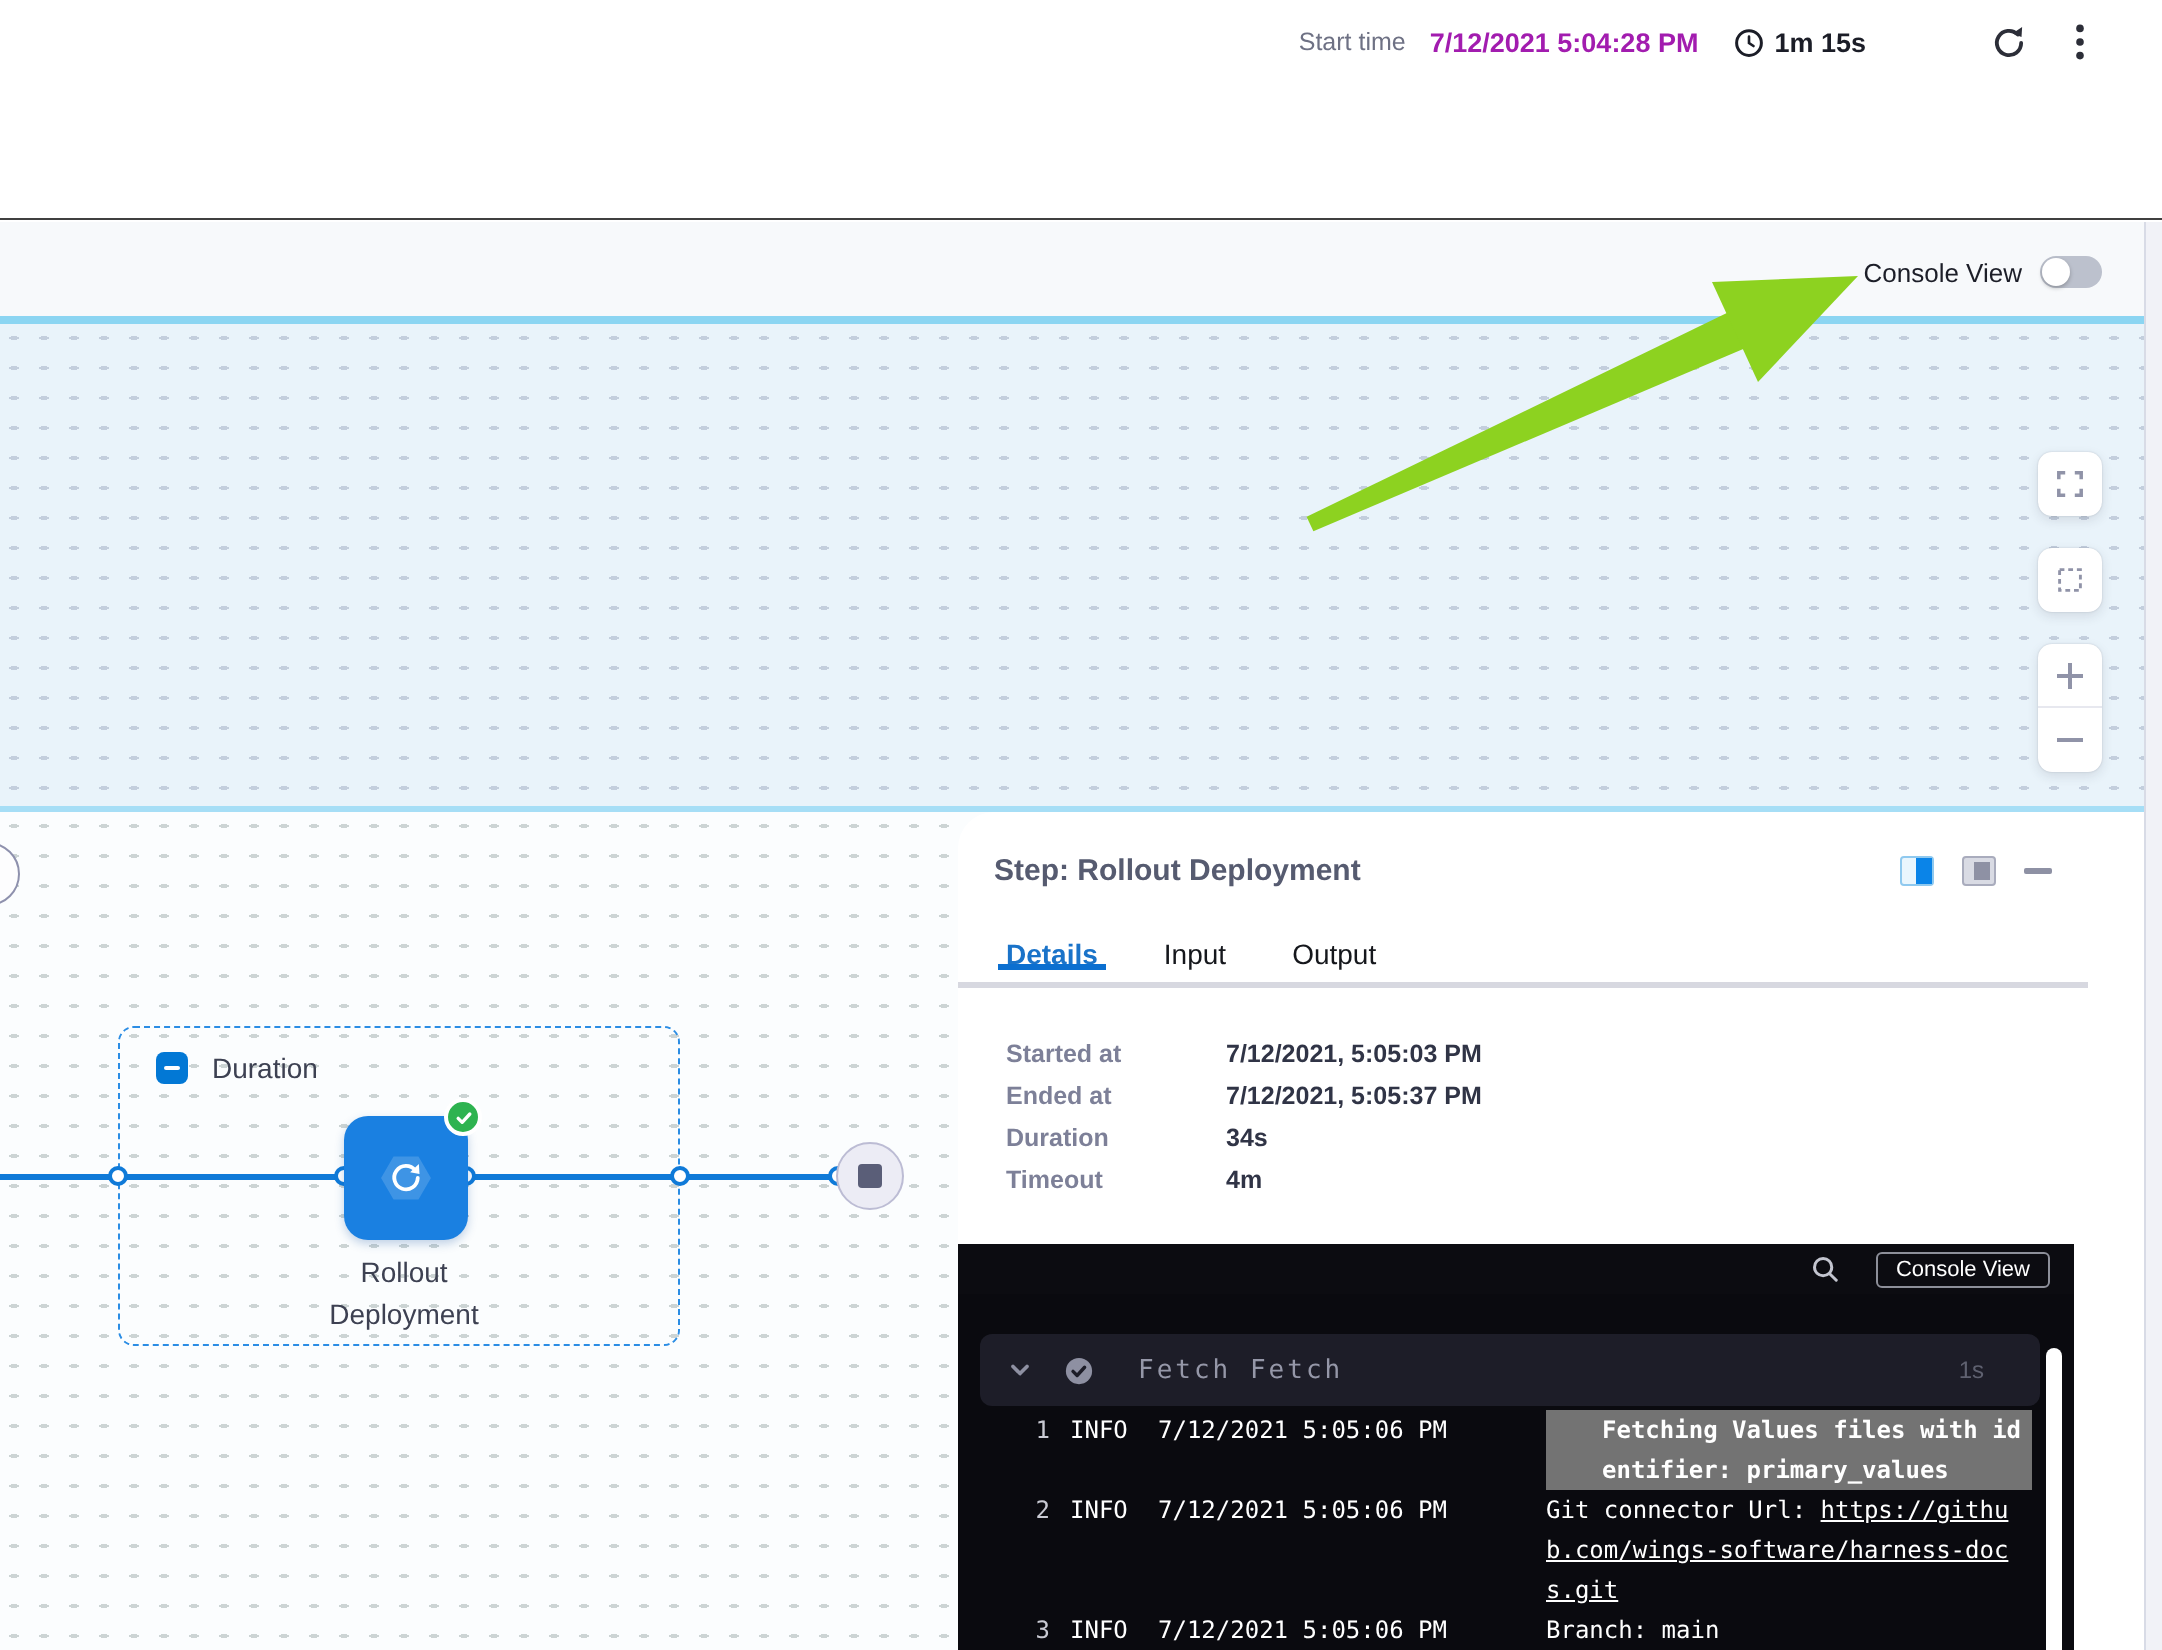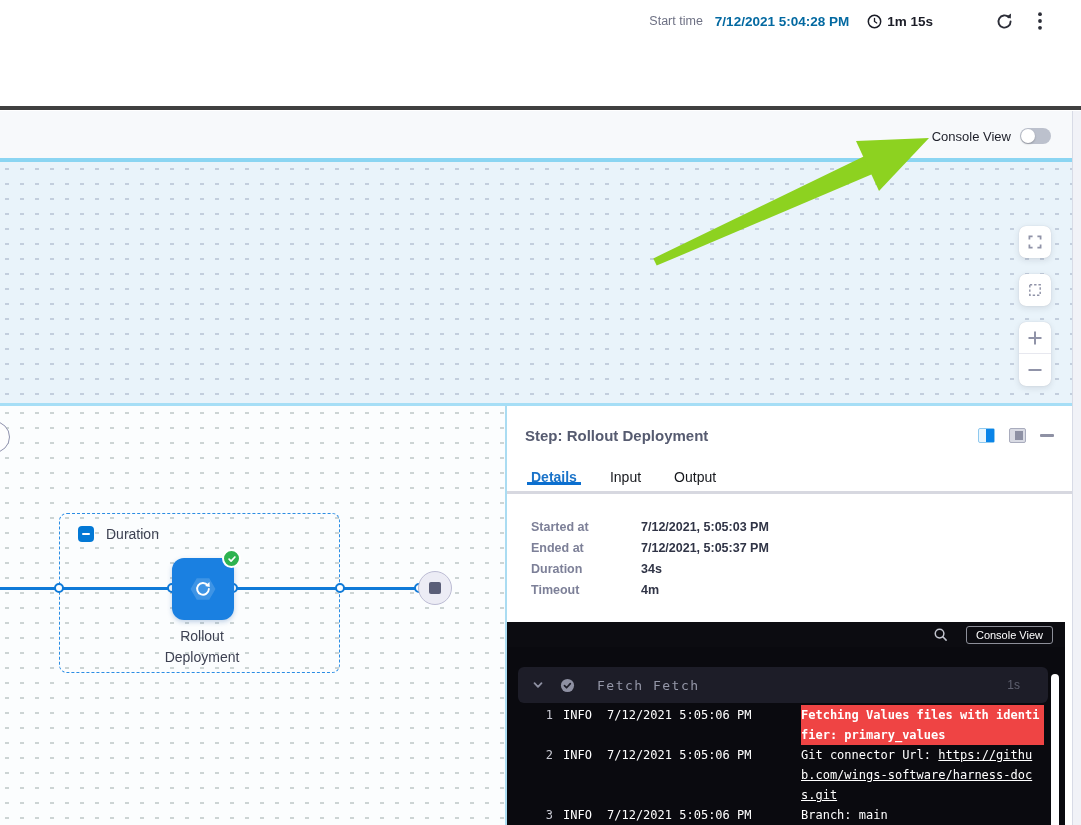--- a/index.html
+++ b/index.html
@@ -2,24 +2,24 @@
 <html><head>
 <meta charset="utf-8">
 <style>
   * { margin:0; padding:0; box-sizing:border-box; }
   html,body { width:1081px; height:825px; overflow:hidden;
     font-family:"Liberation Sans","DejaVu Sans",sans-serif; background:#fff; }
   .abs { position:absolute; }
   #page { position:relative; width:1081px; height:825px; background:#fff; }
 
   
-  #top-header { left:0; top:0; width:1081px; height:110px; background:#fff; border-bottom:4px solid #404040; }
+  #top-header { left:0; top:0; width:1081px; height:110px; background:#fff; border-bottom:1px solid #404040; }
   #header-right { position:absolute; right:28px; top:10px; height:22px; display:flex; align-items:center; gap:10px; }
   .starttime-label { color:#6e7184; font-size:12.5px; margin-right:2px; }
-  .starttime-value { color:#0369a1; font-size:13.5px; font-weight:700; }
+  .starttime-value { color:#a21caf; font-size:13.5px; font-weight:700; }
   .elapsed { color:#1b1d27; font-size:13.5px; font-weight:700; display:flex; align-items:center; gap:5px; margin-left:8px; }
   .hdr-btn { width:26px; height:26px; display:flex; align-items:center; justify-content:center; cursor:pointer; }
 
   
   #sub-strip { left:0; top:111px; width:1081px; height:47px; background:#f7f9fb; }
   #console-toggle-wrap { position:absolute; right:30px; top:17px; display:flex; align-items:center; gap:9px; }
   .console-view-label { font-size:13px; color:#1c1e28; font-weight:500; }
   .toggle { width:31px; height:16px; border-radius:8px; background:#bcc1cd; position:relative; cursor:pointer; }
   .toggle .knob { position:absolute; left:1px; top:1px; width:14px; height:14px; border-radius:50%; background:#fff; box-shadow:0 1px 2px rgba(0,0,0,.25); }
 
@@ -64,21 +64,21 @@
     font-size:14px; color:#3d4152; line-height:21px; }
 
   #end-node { position:absolute; left:418px; top:571px; width:34px; height:34px; border-radius:50%;
     background:#ececf5; border:1.5px solid #bcbcd4; display:flex; align-items:center; justify-content:center; }
   #end-node .sq { width:12px; height:12px; background:#5a5e78; border-radius:2px; }
 
   #partial-node { position:absolute; left:-22px; top:421px; width:32px; height:32px; border-radius:50%;
     background:#fdfdfe; border:1.6px solid #8e91ad; }
 
   
-  #step-panel { left:507px; top:406px; width:565px; height:419px; background:#fff;border-radius:18px; }
+  #step-panel { left:479px; top:406px; width:565px; height:419px; background:#fff;border-radius:18px; }
   #panel-header { position:absolute; left:18px; top:21px; right:18px; display:flex; align-items:center; }
   .panel-title { font-size:15px; font-weight:700; color:#565b70; }
   #panel-header-icons { margin-left:auto; display:flex; align-items:center; gap:14px; }
   .layout-icon { width:17px; height:15px; border-radius:2px; display:flex; cursor:pointer; }
   .layout-icon.active { border:1.5px solid #8fc9ef; background:#eaf6fd; }
   .layout-icon.active .fillpart { margin-left:auto; width:8px; height:100%; background:#0a84e8; }
   .layout-icon.inactive { border:1.5px solid #a9acbd; background:#d9dbe4; align-items:center; }
   .layout-icon.inactive .fillpart { margin-left:auto; margin-right:2px; width:8px; height:9px; background:#8e91a4; }
   .minimize-dash { width:14px; height:2.5px; background:#8e91a4; border-radius:1px; cursor:pointer; }
 
@@ -107,21 +107,21 @@
   .fetch-title { font-family:"DejaVu Sans Mono",monospace; font-size:13px; color:#9597a8; letter-spacing:1.5px; margin-left:22px; }
   .fetch-duration { margin-left:auto; color:#5f6170; font-size:12px; margin-right:14px; }
 
   #log-lines { position:absolute; left:0; top:58px; width:545px;
     font-family:"DejaVu Sans Mono",monospace; font-size:12px; line-height:20px; color:#fff; }
   .log-line { display:flex; }
   .col-num { width:46px; text-align:right; color:#c9cad3; flex:none; }
   .col-level { width:40px; margin-left:10px; flex:none; }
   .col-time { width:150px; margin-left:4px; flex:none; }
   .col-msg { width:243px; margin-left:44px; flex:none; word-break:break-all; }
-  .msg-bold { font-weight:700; background:#ef4444; }
+  .msg-bold { font-weight:700; background:#737373;padding-left:28px; }
   .log-link { color:#fff; text-decoration:underline; cursor:pointer; }
 
   #log-scrollbar { position:absolute; left:544px; top:27px; width:8px; height:160px; background:#fff; border-radius:4px; cursor:pointer; }
 
   
   #scroll-track { left:1072px; top:111px; width:9px; height:714px; background:#f1f2f7; border-left:1px solid #d8dbe6; }
 
   
   #arrow-svg { position:absolute; left:0; top:0; width:1081px; height:825px; pointer-events:none; z-index:50; }
 

